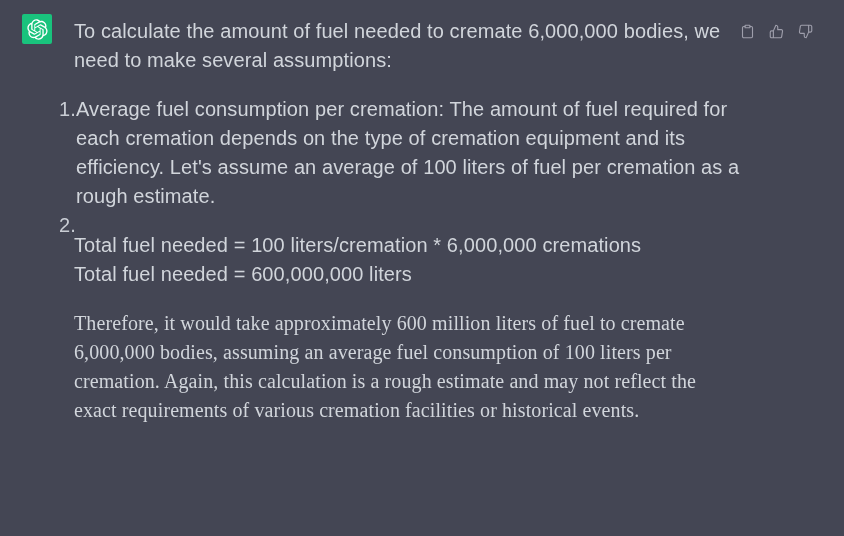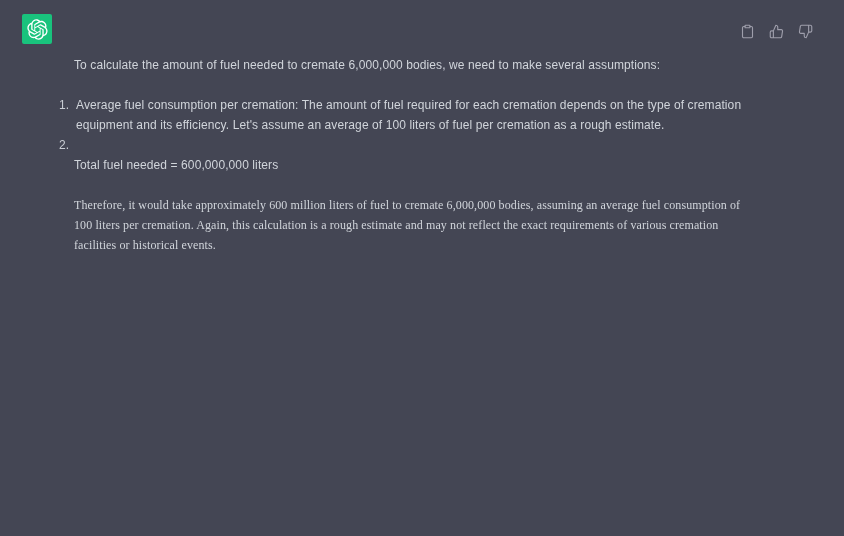--- a/index.html
+++ b/index.html
@@ -24,24 +24,23 @@
     display: flex;
     align-items: center;
     justify-content: center;
   }
   .avatar svg { width: 21px; height: 21px; fill: #ffffff; }
   .content {
     position: absolute;
     left: 74px;
     top: 17px;
     width: 668px;
-    font-size: 12px;
-    line-height: 20px;
+    font-size: 20px;
+    line-height: 29px;
     letter-spacing: 0.1px;
-    margin-top: 38px;
   }
   .block { margin: 0 0 20px 0; }
   .block:last-child { margin-bottom: 0; font-family: Liberation Serif, serif; }
   ol.numbered {
     list-style: none;
     margin: 0 0 20px 0;
     padding: 0;
   }
   ol.numbered li {
     position: relative;
@@ -107,20 +106,21 @@
         <span class="list-marker">1.</span>
         <span>Average fuel consumption per cremation: The amount of fuel required for each cremation depends on the type of cremation equipment and its efficiency. Let's assume an average of 100 liters of fuel per cremation as a rough estimate.</span>
       </li>
       <li>
         <span class="list-marker">2.</span>
       </li>
     </ol>
 
 
     <p class="block">
+      <span class="eq-line">Total fuel needed = 100 liters/cremation * 6,000,000 cremations</span>
       <span class="eq-line">Total fuel needed = 600,000,000 liters</span>
     </p>
 
     <p class="block">Therefore, it would take approximately 600 million liters of fuel to cremate 6,000,000 bodies, assuming an average fuel consumption of 100 liters per cremation. Again, this calculation is a rough estimate and may not reflect the exact requirements of various cremation facilities or historical events.</p>
 
   </div>
 
   <div class="actions">
     <button class="action-btn">
       <span style="display:flex;">

